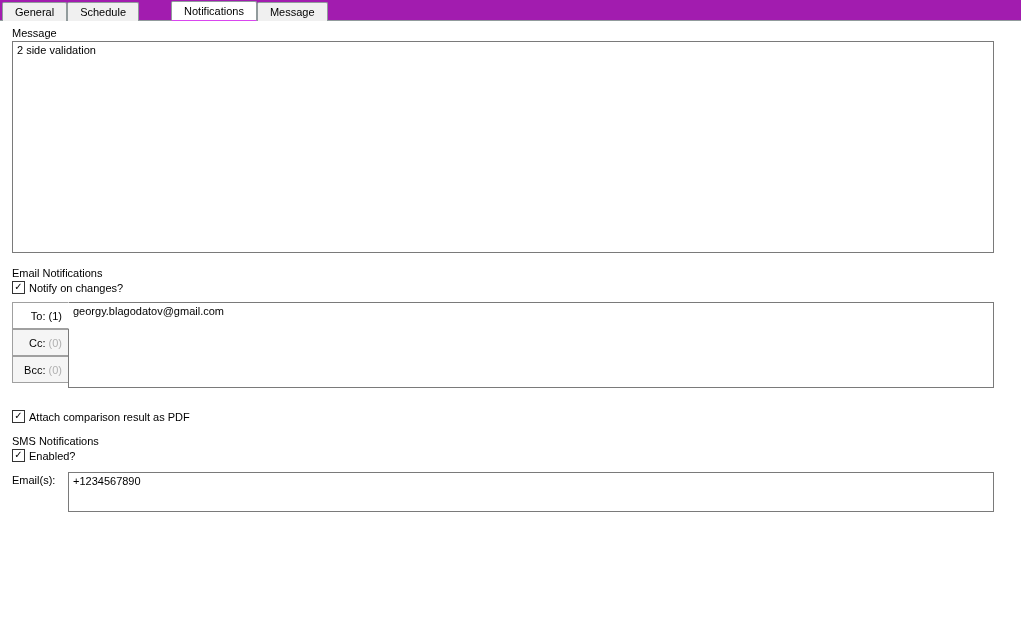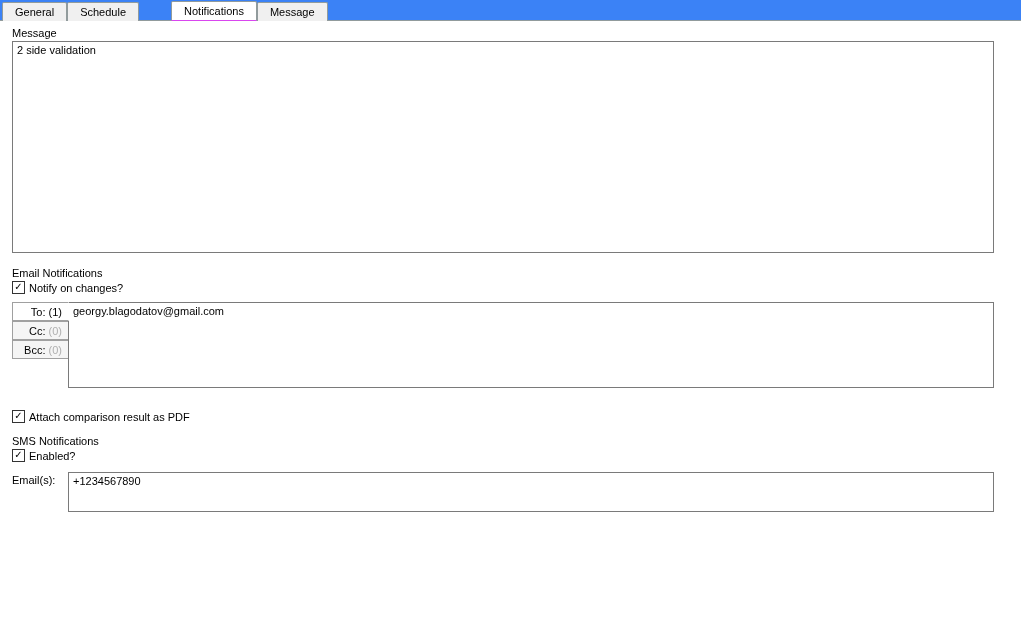--- a/index.html
+++ b/index.html
@@ -10,21 +10,21 @@
       color: #000000;
       width: 1021px;
       height: 629px;
       overflow: hidden;
     }
     .tab-strip {
       display: flex;
       align-items: flex-end;
       height: 21px;
       border-bottom: 1px solid #919b9c;
-      background: #3b82f6;
+      background: #a21caf;
       padding-left: 2px;
     }
     .tab {
       padding: 3px 12px 3px 12px;
       border: 1px solid #919b9c;
       border-bottom: none;
       background: #f0f0f0;
       margin-right: 0px;
       cursor: pointer;
       position: relative;
@@ -103,21 +103,21 @@
       flex-direction: column;
       width: 56px;
     }
     .rtab {
       border: 1px solid #a0a0a0;
       border-right: none;
       background: #f5f5f5;
       text-align: right;
       padding: 2px 6px 2px 2px;
       font-size: 11px;
-      height: 19px;
+      height: 27px;
       cursor: pointer;
       display: flex;
       justify-content: flex-end;
       align-items: center;
     }
     .rtab.active {
       background: #ffffff;
       border-right: 1px solid #ffffff;
       position: relative;
       z-index: 3;

